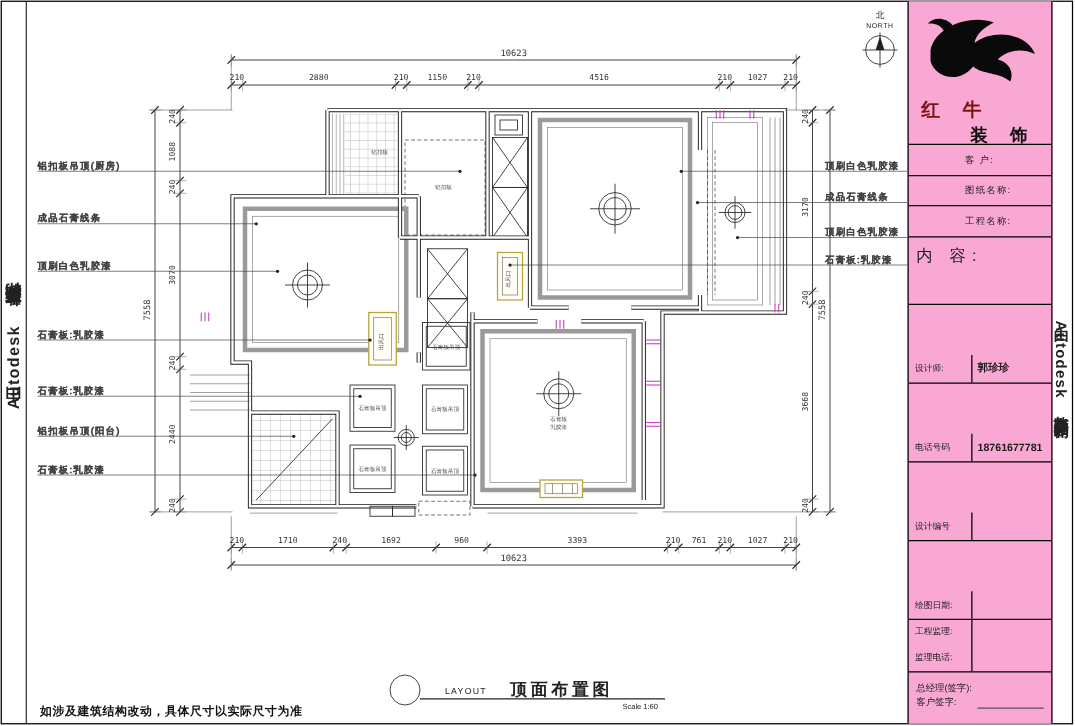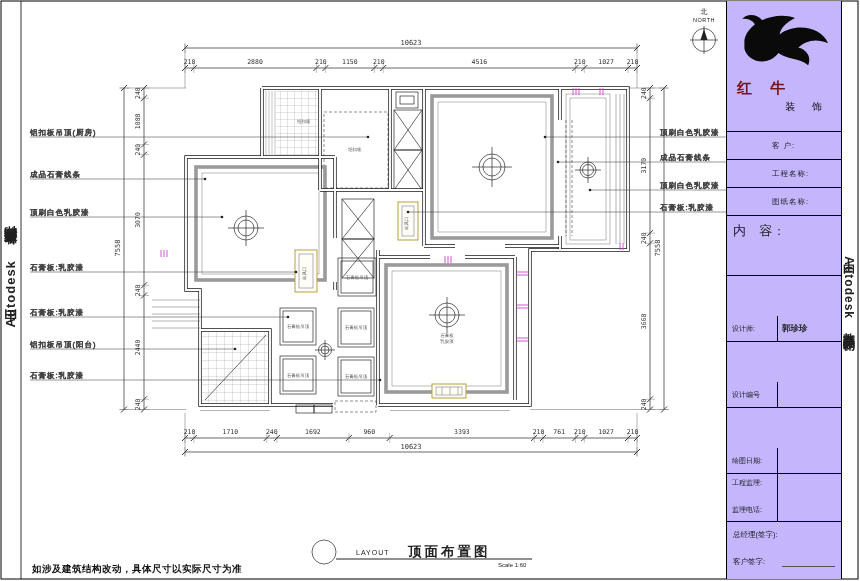--- a/index.html
+++ b/index.html
@@ -18,31 +18,31 @@
   .mthin{stroke:#777;stroke-width:.5;fill:none;}
   .dash{stroke:#444;stroke-width:.6;fill:none;stroke-dasharray:3 2;}
   .mag{stroke:#cc44cc;stroke-width:.9;fill:none;}
   .yel{stroke:#b8a23a;stroke-width:1;fill:#fffef6;}
   .wm{position:absolute;font-size:13px;font-weight:bold;color:#222;letter-spacing:1px;
       writing-mode:vertical-rl;text-align:center;}
   .wm-left{left:2px;top:0;height:581px;width:19px;transform:rotate(180deg);}
   .wm-right{right:3px;top:0;height:581px;width:15px;font-size:12px;}
   
   .tb{position:absolute;left:726px;top:1px;width:114px;height:578px;border-left:1px solid #000;
-      border-right:1px solid #000;background:#c4b5fd;display:flex;flex-direction:column;}
+      border-right:1px solid #000;background:#f9a8d4;display:flex;flex-direction:column;}
   .tb .cell{border-bottom:1px solid #000;position:relative;}
   .logo{height:130px;}
   .brand1{position:absolute;left:10px;top:78px;font-size:15px;letter-spacing:7px;color:#7a1410;font-weight:bold;}
-  .brand2{position:absolute;right:12px;top:99px;font-size:10px;letter-spacing:7px;color:#111;}
+  .brand2{position:absolute;right:12px;top:99px;font-size:14px;letter-spacing:7px;color:#111;font-weight:bold;}
   .row{height:27px;display:flex;align-items:center;}
   .row .lb{width:45px;padding-left:5px;font-size:7.5px;letter-spacing:1px;margin-left:40px;}
   .stmt{height:107px;padding:4px 5px;font-size:6.3px;line-height:1.45;}
   .stmt .st-title{font-size:8.5px;margin-bottom:3px;letter-spacing:2px;}
   .stmt .it{margin-bottom:2px;color:#222;}
-  .content{height:47px;padding:6px 6px;font-size:13px;letter-spacing:5px;font-family:Liberation Serif, serif;}
+  .content{height:47px;padding:6px 6px;font-size:13px;letter-spacing:5px;}
   .frow{height:25px;display:flex;align-items:stretch;margin-top:40px;}
   .frow .lb{width:45px;border-right:1px solid #000;font-size:7px;display:flex;align-items:center;padding-left:5px;}
   .frow .vl{flex:1;font-size:8.5px;display:flex;align-items:center;padding-left:4px;font-weight:bold;}
   .sup{height:47px;display:flex;}
   .sup .lb{width:45px;border-right:1px solid #000;font-size:7px;padding:4px 0 0 5px;display:flex;flex-direction:column;justify-content:space-between;padding-bottom:6px;}
   .bot{flex:1;padding:8px 6px 6px 6px;font-size:7.5px;display:flex;flex-direction:column;justify-content:space-between;border-bottom:none !important;}
   .sigline{display:flex;align-items:flex-end;gap:17px;margin-bottom:6px;}
   .sigline .ul{flex:1;border-bottom:1px solid #555;height:10px;}
   .note{position:absolute;left:32px;top:563px;font-size:9.5px;font-weight:bold;color:#111;letter-spacing:.5px;}
 </style>
@@ -433,31 +433,35 @@
       <path d="M14,30 C18,12 44,4 60,10 C52,14 47,19 46,25 C60,14 84,18 90,33 C79,28 69,31 63,37 C71,39 75,46 72,53 C64,46 52,48 45,42 C35,55 17,50 14,38 Z" fill="#0a0a0a"></path>
       <path d="M30,12 C25,6 16,6 12,11 C19,10 24,14 25,20 Z" fill="#0a0a0a"></path>
     </svg>
     <div class="brand1">红 牛</div>
     <div class="brand2">装 饰</div>
   </div>
   <div class="cell row">
     <span class="lb">客 户:</span>
   </div>
   <div class="cell row">
+    <span class="lb">图纸名称:</span>
+  </div>
+  <div class="cell row">
     <span class="lb">工程名称:</span>
-  </div>
-  <div class="cell row">
-    <span class="lb">图纸名称:</span>
   </div>
   <div class="cell content">
     <span>内 容:</span>
   </div>
   <div class="cell frow">
     <span class="lb">设计师:</span>
     <span class="vl">郭珍珍</span>
+  </div>
+  <div class="cell frow">
+    <span class="lb">电话号码</span>
+    <span class="vl">18761677781</span>
   </div>
   <div class="cell frow">
     <span class="lb">设计编号</span>
     <span class="vl"></span>
   </div>
   <div class="cell frow">
     <span class="lb">绘图日期:</span>
     <span class="vl"></span>
   </div>
   <div class="cell sup">

